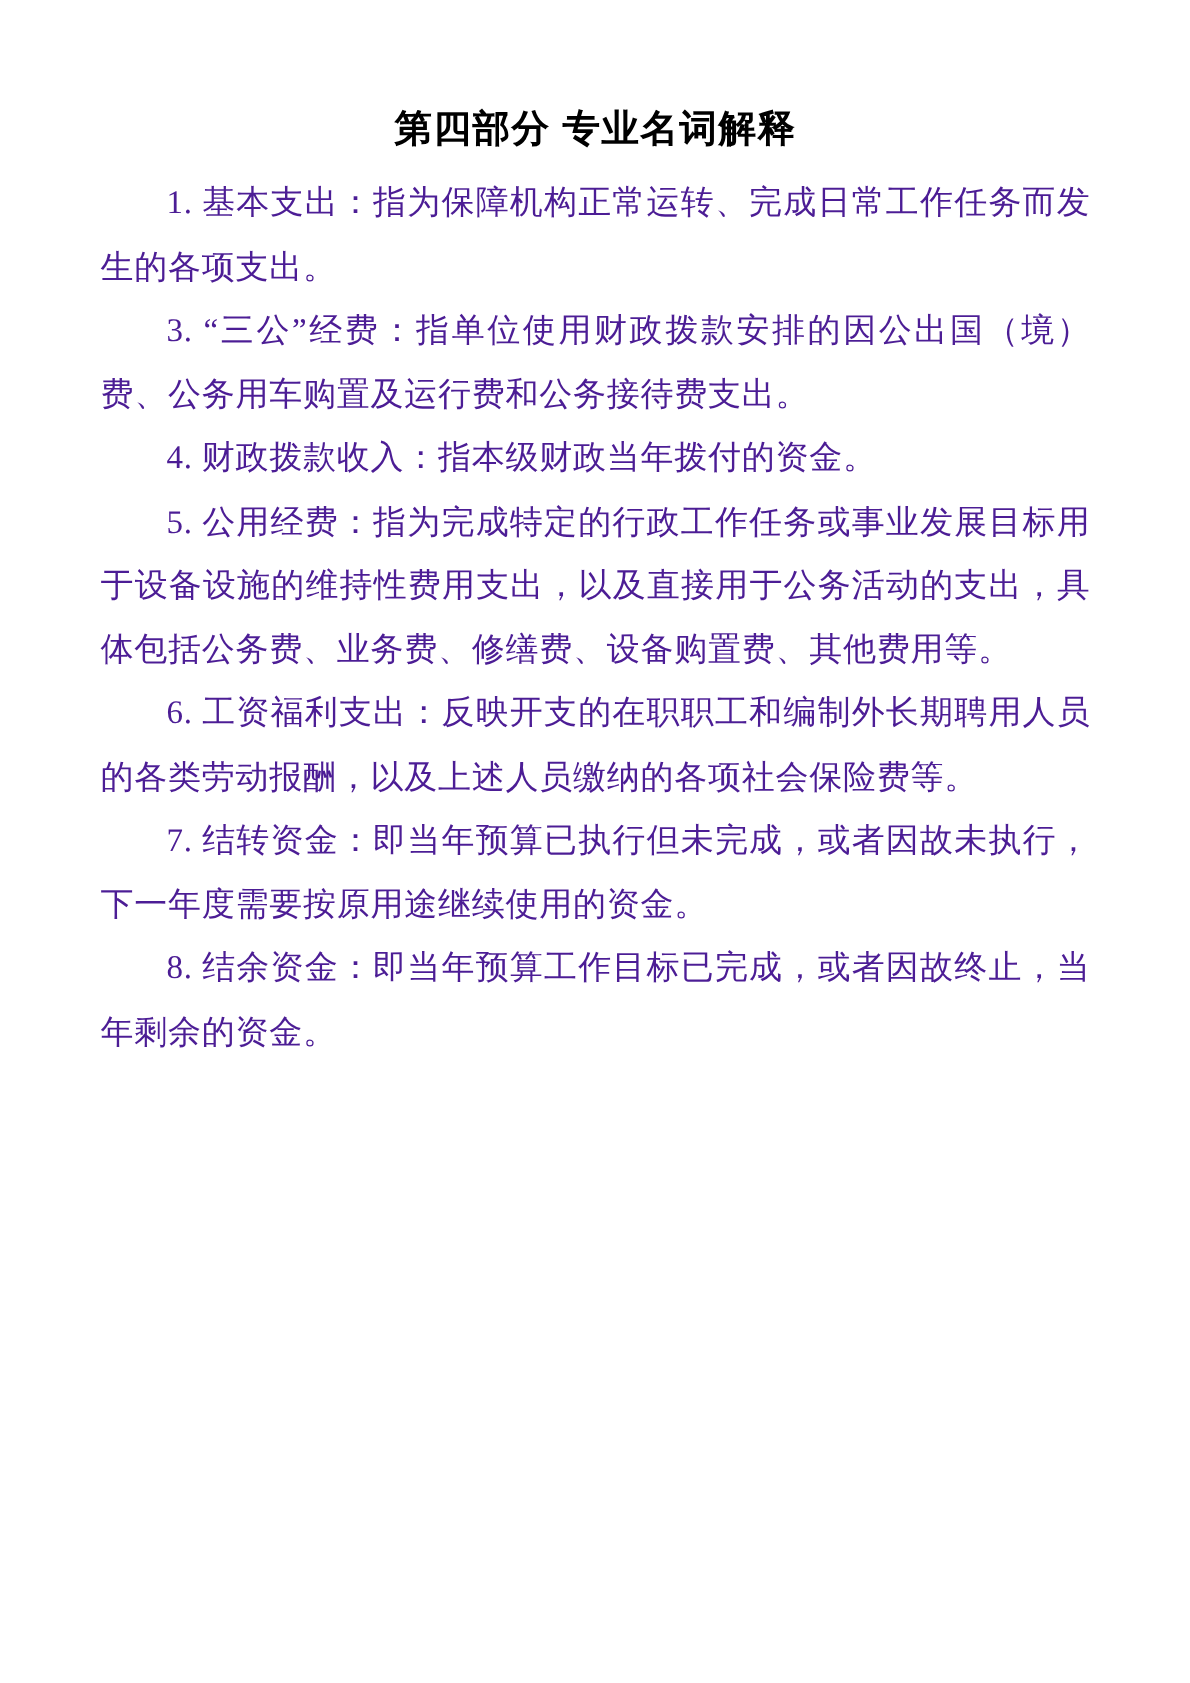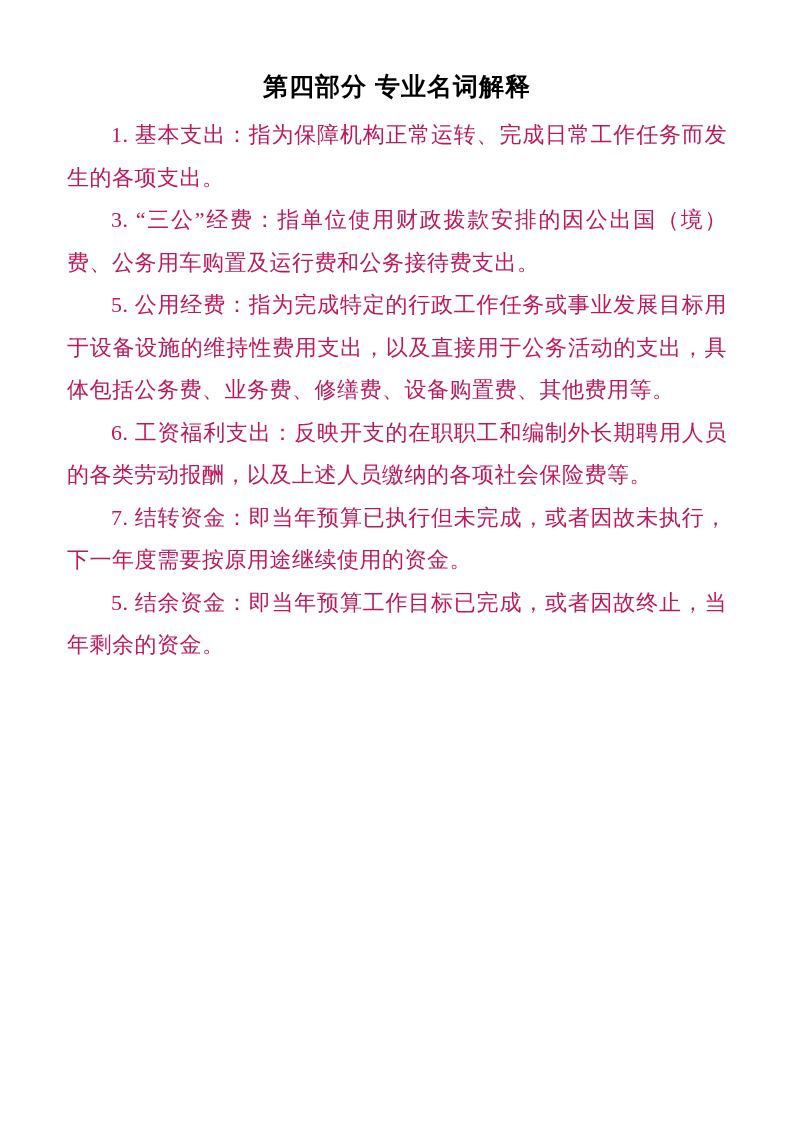--- a/index.html
+++ b/index.html
@@ -31,30 +31,31 @@
   }
   .para {
     font-family: "Liberation Serif", "DejaVu Serif", serif;
     font-size: 22px;
     line-height: 42.5px;
     letter-spacing: 0.5px;
     text-align: justify;
     text-justify: inter-ideograph;
     text-indent: 44px;
     margin: 0;
-    color: #be185d;
+    color: #4c1d95;
   }
 </style>
 </head>
 <body>
 
 <div class="page">
   <h1 class="doc-title">第四部分 专业名词解释</h1>
 
   <div class="doc-body">
     <p class="para">1. 基本支出：指为保障机构正常运转、完成日常工作任务而发生的各项支出。</p>
     <p class="para">3. “三公”经费：指单位使用财政拨款安排的因公出国（境）费、公务用车购置及运行费和公务接待费支出。</p>
+    <p class="para">4. 财政拨款收入：指本级财政当年拨付的资金。</p>
     <p class="para">5. 公用经费：指为完成特定的行政工作任务或事业发展目标用于设备设施的维持性费用支出，以及直接用于公务活动的支出，具体包括公务费、业务费、修缮费、设备购置费、其他费用等。</p>
     <p class="para">6. 工资福利支出：反映开支的在职职工和编制外长期聘用人员的各类劳动报酬，以及上述人员缴纳的各项社会保险费等。</p>
     <p class="para">7. 结转资金：即当年预算已执行但未完成，或者因故未执行，下一年度需要按原用途继续使用的资金。</p>
-    <p class="para">5. 结余资金：即当年预算工作目标已完成，或者因故终止，当年剩余的资金。</p>
+    <p class="para">8. 结余资金：即当年预算工作目标已完成，或者因故终止，当年剩余的资金。</p>
   </div>
 </div>
 
 </body></html>

